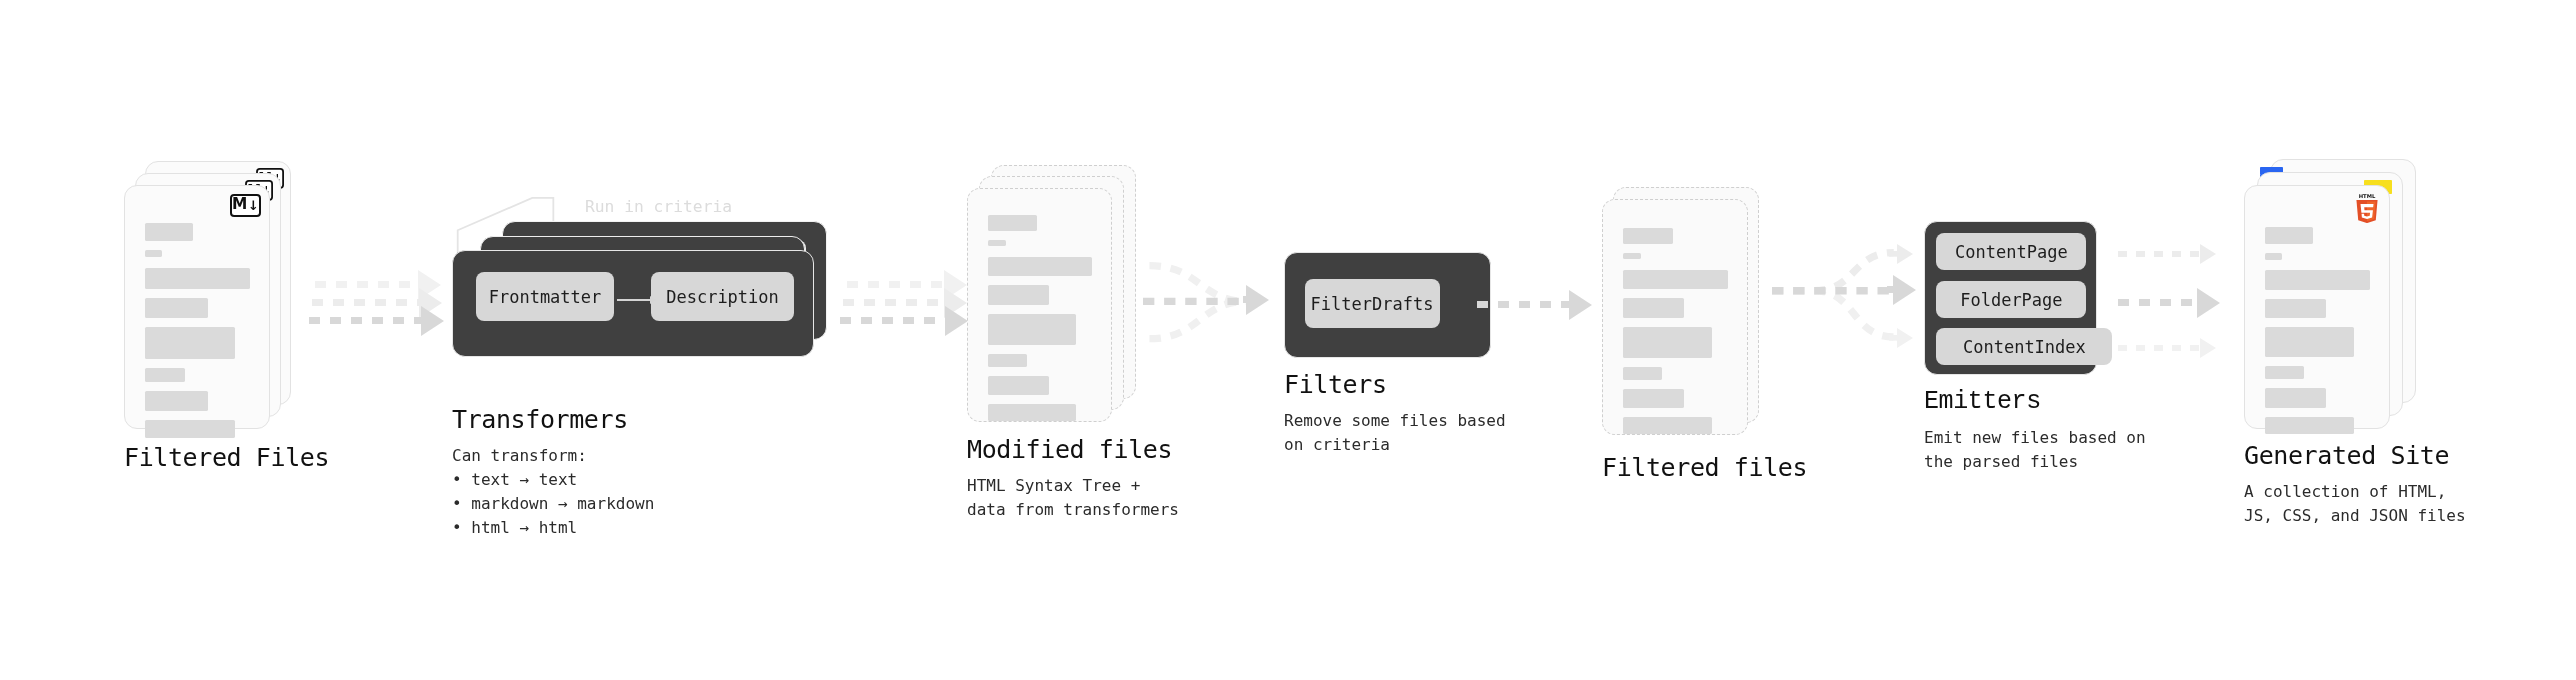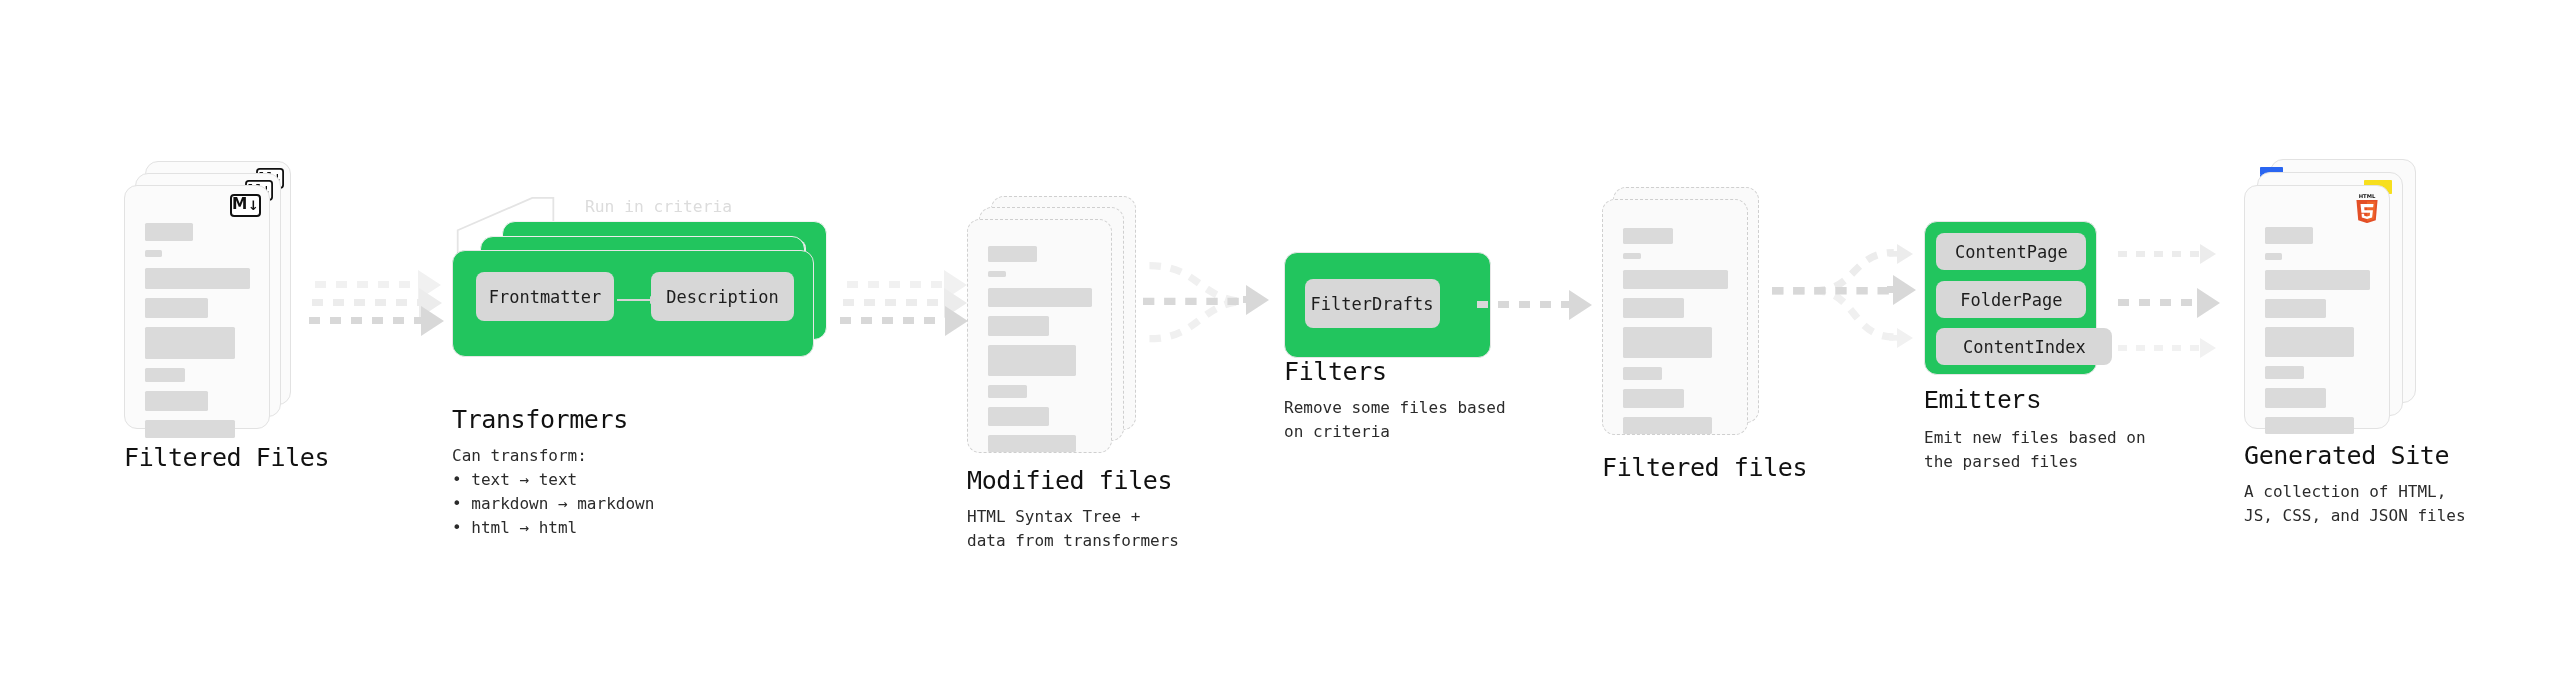--- a/index.html
+++ b/index.html
@@ -54,21 +54,21 @@
     position:relative;
   }
   .css-badge::after{
     content:"";position:absolute;left:0;right:0;bottom:-2.4px;height:2.4px;background:#2965f1;
   }
   .js-badge{width:28px;height:14px;background:#f7df1e;border-radius:0.8px;}
 
   
   .block{
     position:absolute;box-sizing:border-box;
-    border:1.6px solid #e6e6e6;border-radius:13px;background:#22c55e;
+    border:1.6px solid #e6e6e6;border-radius:13px;background:#404040;
   }
   .chip{
     box-sizing:border-box;
     background:#d7d7d7;border-radius:8.1px;
     display:flex;align-items:center;justify-content:center;
     font-size:17px;color:#1d1d1d;white-space:nowrap;
   }
   .chip.ghost{background:#ececec;color:transparent;}
   .chip.ghost2{background:#e4e4e4;color:transparent;}
 
@@ -204,21 +204,21 @@
     <div class="arrow c-faint" style="left:843px;top:288px;width:124px;">
       <div class="dash" style="flex:1;"></div>
         <div class="head"></div>
     </div>
     <div class="arrow c-strong" style="left:840px;top:306px;width:128px;">
       <div class="dash" style="flex:1;"></div>
         <div class="head"></div>
     </div>
   </div>
 
-  <div class="node" style="left:967px;top:196px;">
+  <div class="node" style="left:967px;top:165px;">
     <div class="stack" style="width:175px;height:258px;">
       <div class="card dashed" style="left:24.4px;top:0;width:145px;height:234px;"></div>
       <div class="card dashed" style="left:12.2px;top:11.4px;width:145px;height:234px;"></div>
       <div class="card dashed" style="left:0;top:23px;width:145px;height:234px;">
         <div class="card-body" style="top:26px;">
           <div class="bar" style="width:48%;height:16.3px;"></div>
           <div class="bar" style="width:18%;height:5.7px;margin-bottom:10.6px;"></div>
           <div class="bar" style="width:100%;height:19.5px;"></div>
           <div class="bar" style="width:59%;height:19.5px;"></div>
           <div class="bar" style="width:85%;height:31px;"></div>
@@ -244,21 +244,21 @@
         <div class="head"></div>
     </div>
   </div>
 
   <div class="node" style="left:1284px;top:252px;">
     <div style="position:relative;width:175px;height:106px;">
       <div class="block" style="left:0;top:0;width:207px;height:106px;">
         <div class="chip" style="position:absolute;left:19.5px;top:26px;width:135px;height:49px;">FilterDrafts</div>
       </div>
     </div>
-    <div class="node-title" style="">Filters</div>
+    <div class="node-title" style="margin-top:13px;">Filters</div>
     <div class="node-desc">Remove some files based
 on criteria</div>
   </div>
 
   <div class="arrow c-strong" style="left:1477px;top:290px;width:115px;">
     <div class="dash" style="flex:1;"></div>
       <div class="head"></div>
   </div>
 
   <div class="node" style="left:1602px;top:187px;">

